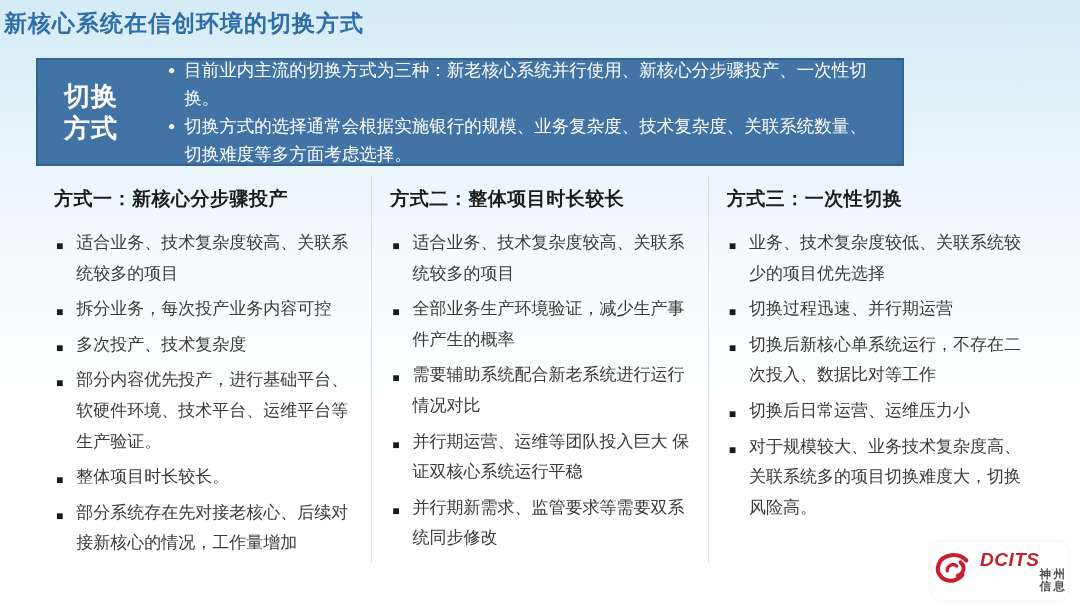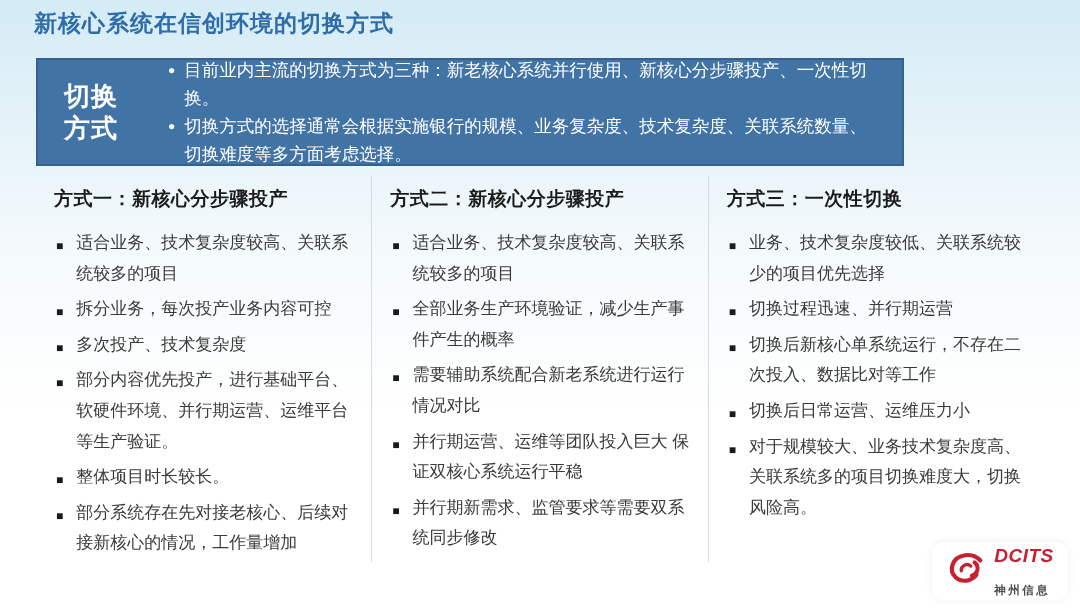--- a/index.html
+++ b/index.html
@@ -2,21 +2,21 @@
 <html style="--title-blue: #2e6da9; --banner-blue: #4273a5; --banner-border: #35618f; --logo-red: #c8202f;"><head>
 <meta charset="utf-8">
 <style>
   html,body{margin:0;padding:0;background:#fff;}
   .page{
     position:relative;width:1080px;height:608px;overflow:hidden;
     font-family:"Liberation Sans","DejaVu Sans",sans-serif;
     background:linear-gradient(180deg,#d4ebf5 0%,#e1f1f8 16%,#f5fafc 42%,#ffffff 68%,#ffffff 100%);
   }
   .title{
-    position:absolute;left:34px;top:8px;margin:0;
+    position:absolute;left:4px;top:8px;margin:0;
     font-size:23px;font-weight:bold;color:var(--title-blue,#2e6da9);letter-spacing:1px;
   }
   .banner{
     position:absolute;left:36px;top:58px;width:868px;height:108px;box-sizing:border-box;
     background:var(--banner-blue,#4273a5);border:2px solid var(--banner-border,#35618f);
     display:flex;align-items:center;color:#fff;
   }
   .banner-label{
     flex:none;width:104px;padding-left:26px;
     font-size:26px;font-weight:bold;line-height:1.25;letter-spacing:1px;
@@ -40,21 +40,21 @@
     font-size:17px;line-height:1.8;color:#3a3a3a;
   }
   .sq-bullet{flex:none;font-size:12px;margin-top:8px;color:#1a1a1a;}
   .logo-card{
     position:absolute;right:12px;bottom:8px;width:136px;height:58px;
     background:#ffffff;border-radius:10px;box-shadow:0 0 6px rgba(120,140,150,0.15);
     display:flex;align-items:center;justify-content:center;gap:6px;
     color:var(--logo-red,#c8202f);
   }
   .logo-icon{flex:none;display:block;}
-  .logo-textwrap{display:flex;flex-direction:column;line-height:1.05;}
+  .logo-textwrap{display:flex;flex-direction:row;line-height:1.05;}
   .logo-name{font-size:19px;font-weight:bold;font-style:italic;letter-spacing:0.5px;color:var(--logo-red,#c8202f);}
   .logo-sub{font-size:11.5px;font-weight:bold;color:#4a4a4a;letter-spacing:2.5px;margin-top:18px;}
 </style>
 </head>
 <body>
 
 <div class="page">
 
   <h1 class="title">新核心系统在信创环境的切换方式</h1>
 
@@ -87,35 +87,35 @@
         <li>
             <span class="sq-bullet">■</span>
             <span>拆分业务，每次投产业务内容可控</span>
           </li>
         <li>
             <span class="sq-bullet">■</span>
             <span>多次投产、技术复杂度</span>
           </li>
         <li>
             <span class="sq-bullet">■</span>
-            <span>部分内容优先投产，进行基础平台、软硬件环境、并行期运营、运维平台等生产验证。</span>
+            <span>部分内容优先投产，进行基础平台、软硬件环境、技术平台、运维平台等生产验证。</span>
           </li>
         <li>
             <span class="sq-bullet">■</span>
             <span>整体项目时长较长。</span>
           </li>
         <li>
             <span class="sq-bullet">■</span>
             <span>部分系统存在先对接老核心、后续对接新核心的情况，工作量增加</span>
           </li>
       </ul>
     </section>
 
     <section class="col mid">
-      <h2 class="col-header">方式二：新核心分步骤投产</h2>
+      <h2 class="col-header">方式二：整体项目时长较长</h2>
       <ul class="col-list">
         <li>
             <span class="sq-bullet">■</span>
             <span>适合业务、技术复杂度较高、关联系统较多的项目</span>
           </li>
         <li>
             <span class="sq-bullet">■</span>
             <span>全部业务生产环境验证，减少生产事件产生的概率</span>
           </li>
         <li>

